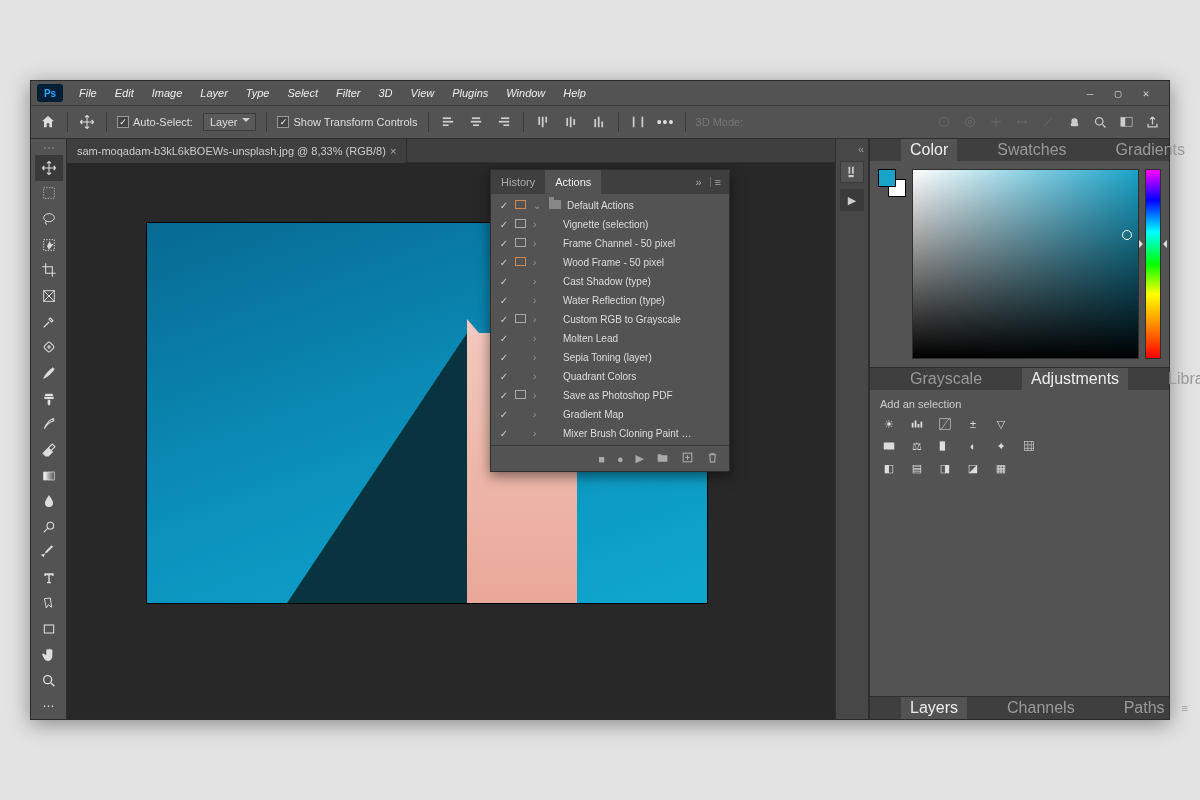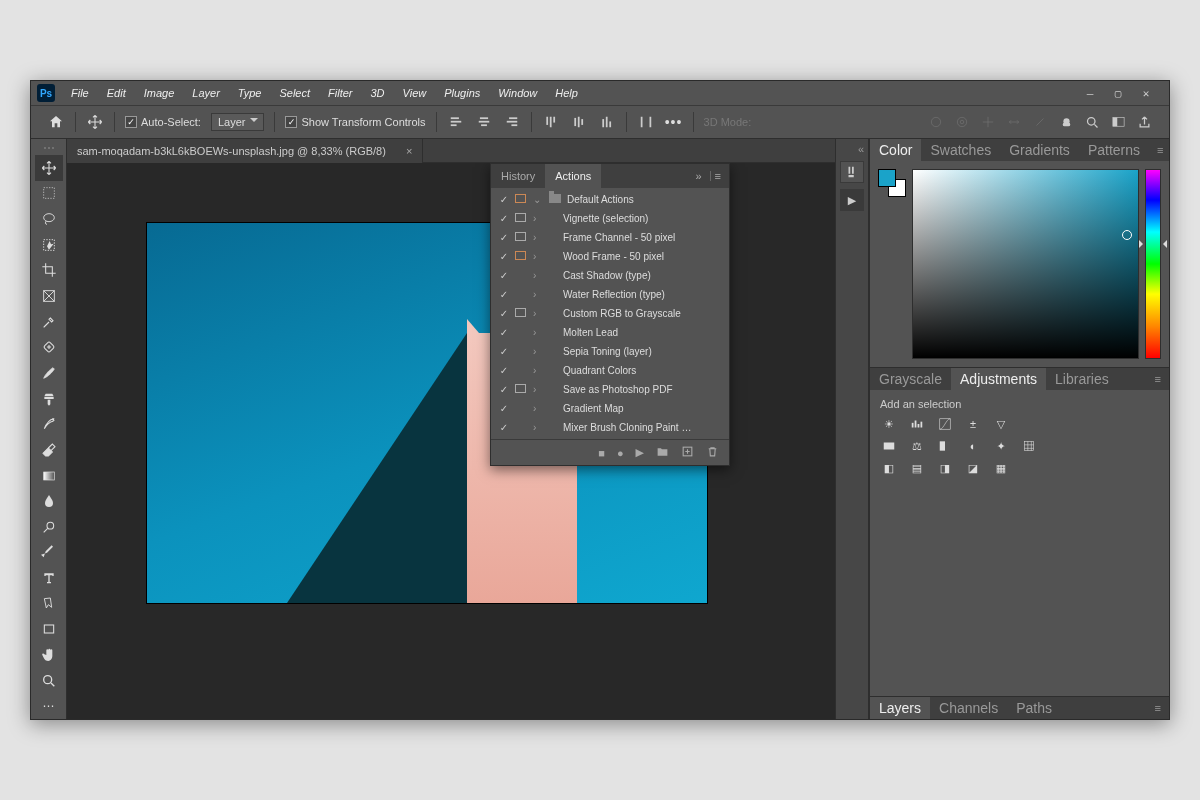--- a/index.html
+++ b/index.html
@@ -4,41 +4,41 @@
 <style>
   * { box-sizing: border-box; margin: 0; padding: 0; font-family: "Segoe UI", Tahoma, sans-serif; }
   body { background: #e3e3e3; width: 1200px; height: 800px; overflow: hidden; }
   .app-window {
     position: absolute; left: 30px; top: 80px; width: 1140px; height: 640px;
     background: #535353; border: 1px solid #2a2a2a; box-shadow: 0 4px 20px rgba(0,0,0,0.4);
     display: flex; flex-direction: column; color: #ddd; font-size: 11px;
   }
   
   .menubar { height: 24px; background: #535353; display: flex; align-items: center; padding: 0 6px; gap: 2px; }
-  .ps-logo { width: 18px; height: 18px; background: #001e36; border-radius: 3px; display: flex; align-items: center; justify-content: center; color: #31a8ff; font-weight: bold; font-size: 10px; margin-right: 6px; }
+  .ps-logo { width: 26px; height: 18px; background: #001e36; border-radius: 3px; display: flex; align-items: center; justify-content: center; color: #31a8ff; font-weight: bold; font-size: 10px; margin-right: 6px; }
   .menu-item { padding: 3px 8px; color: #eee; cursor: default; font-style: italic; }
   .window-controls { margin-left: auto; display: flex; gap: 14px; padding-right: 10px; color: #ccc; }
   .win-ctrl { width: 14px; text-align: center; font-family: monospace; cursor: default; }
   
-  .optionsbar { height: 34px; background: #535353; border-top: 1px solid #3a3a3a; border-bottom: 1px solid #2e2e2e; display: flex; align-items: center; padding: 0 16px; gap: 10px; }
+  .optionsbar { height: 34px; background: #535353; border-top: 1px solid #3a3a3a; border-bottom: 1px solid #2e2e2e; display: flex; align-items: center; padding: 0 8px; gap: 10px; }
   .home-icon, .opt-icon { width: 18px; height: 18px; display: flex; align-items: center; justify-content: center; color: #ddd; }
   .opt-sep { width: 1px; height: 20px; background: #3a3a3a; }
   .checkbox { width: 12px; height: 12px; border: 1px solid #999; background: #444; display: inline-flex; align-items: center; justify-content: center; margin-right: 4px; }
   .checkbox.checked::after { content: "✓"; font-size: 9px; color: #fff; }
   .opt-label { display: flex; align-items: center; color: #ddd; }
   .select-box { background: #5a5a5a; border: 1px solid #3a3a3a; padding: 2px 18px 2px 6px; position: relative; color: #ddd; }
   .select-box::after { content: ""; position: absolute; right: 5px; top: 50%; transform: translateY(-50%); border: 4px solid transparent; border-top-color: #ccc; }
   .opt-right { margin-left: auto; display: flex; gap: 8px; align-items: center; }
   .dim-icon { color: #777; }
   
   .body-row { flex: 1; display: flex; min-height: 0; }
   
   .toolbox { width: 36px; background: #535353; border-right: 1px solid #2e2e2e; display: flex; flex-direction: column; align-items: center; padding-top: 2px; gap: 0; }
   .doc-tabbar { height: 24px; background: #3f3f3f; border-bottom: 1px solid #2e2e2e; display: flex; align-items: center; }
-  .doc-tab { height: 24px; background: #3f3f3f; display: flex; align-items: center; padding: 12px 10px; gap: 20px; border-right: 1px solid #2e2e2e; color: #ccc; }
+  .doc-tab { height: 24px; background: #3f3f3f; display: flex; align-items: center; padding: 12px 10px; gap: 4px; border-right: 1px solid #2e2e2e; color: #ccc; }
   .doc-tab .close { color: #aaa; }
   .tool-btn { width: 28px; height: 26px; display: flex; align-items: center; justify-content: center; color: #ddd; position: relative; }
   .tool-btn.active { background: #3a3a3a; }
   .tool-btn svg { width: 16px; height: 16px; }
   
   .center-col { flex: 1; display: flex; flex-direction: column; background: #282828; min-width: 0; position: relative; }
   .canvas-wrap { flex: 1; position: relative; overflow: hidden; }
   .canvas-img {
     position: absolute; left: 80px; top: 60px; width: 560px; height: 380px;
     background: linear-gradient(160deg, #076a93 0%, #0b92bd 55%, #0fa7cf 100%);
@@ -47,21 +47,21 @@
   .building-shadow { position: absolute; left: 140px; top: 110px; width: 0; height: 0;
     border-left: 180px solid transparent; border-bottom: 270px solid #08343f; }
   .building-face { position: absolute; left: 320px; top: 110px; width: 110px; height: 270px;
     background: linear-gradient(180deg, #f3c8be 0%, #e9a799 100%); }
   .building-face::before { content:""; position:absolute; left:0; top:0; width:0; height:0;
     border-right: 12px solid transparent; border-bottom: 14px solid #f3c8be; transform: translateY(-14px); }
   .canvas-statusbar { height: 22px; background: #3f3f3f; border-top: 1px solid #2e2e2e; display: flex; align-items: center; padding: 0 10px; gap: 16px; color: #bbb; font-size: 10px; }
   .canvas-statusbar .chev { color: #888; }
   
   .floating-panel {
-    position: absolute; left: 423px; top: 0px; width: 240px; background: #535353;
+    position: absolute; left: 423px; top: 6px; width: 240px; background: #535353;
     border: 1px solid #2e2e2e; box-shadow: 0 4px 12px rgba(0,0,0,0.5); z-index: 50;
   }
   .panel-tabs { display: flex; align-items: center; background: #3f3f3f; height: 24px; }
   .panel-tab { padding: 0 10px; height: 24px; display: flex; align-items: center; color: #aaa; }
   .panel-tab.active { background: #535353; color: #eee; }
   .panel-tabs .collapse { margin-left: auto; padding: 0 8px; color: #aaa; display:flex; align-items:center; gap:4px; }
   .actions-list { padding: 2px 0; }
   .actions-row { display: flex; align-items: center; height: 19px; padding: 0 6px; gap: 4px; color: #ddd; font-size: 10px; }
   .actions-row .col-check { width: 14px; text-align: center; color: #ccc; }
   .actions-row .col-dialog { width: 14px; height: 12px; }
@@ -75,21 +75,21 @@
   .actions-row.set { font-weight: 500; }
   .actions-row.item .label { padding-left: 14px; }
   .actions-bottom { height: 26px; border-top: 1px solid #3a3a3a; display: flex; align-items: center; justify-content: flex-end; gap: 12px; padding: 0 10px; color: #aaa; }
   .actions-bottom span { cursor: default; }
   
   .mini-dock { width: 34px; background: #474747; border-left: 1px solid #2e2e2e; border-right: 1px solid #2e2e2e; display: flex; flex-direction: column; align-items: center; padding-top: 4px; gap: 6px; }
   .mini-dock .mini-btn { width: 24px; height: 22px; display:flex; align-items:center; justify-content:center; color:#ccc; border:1px solid #3a3a3a; background:#535353; }
   
   .right-col { width: 300px; background: #535353; border-left: 1px solid #2e2e2e; display: flex; flex-direction: column; }
   .rp-tabs { display: flex; align-items: center; background: #3f3f3f; height: 22px; }
-  .rp-tab { padding: 0 9px; height: 22px; display: flex; align-items: center; color: #999; font-size: 14px; }
+  .rp-tab { padding: 0 9px; height: 22px; display: flex; align-items: center; color: #999; font-size: 16px; margin-left: 31px; }
   .rp-tab.active { background: #535353; color: #eee; }
   .rp-menu { margin-left: auto; padding: 0 8px; color: #999; }
   .color-body { padding: 8px; display: flex; gap: 6px; }
   .fgbg { position: relative; width: 28px; height: 28px; }
   .fg-swatch { position:absolute; left:0; top:0; width:18px; height:18px; background:#1aa3c9; border:1px solid #000; z-index:2; }
   .bg-swatch { position:absolute; right:0; bottom:0; width:18px; height:18px; background:#fff; border:1px solid #000; }
   .color-field { flex:1; height: 190px; position: relative;
     background: linear-gradient(to bottom, rgba(0,0,0,0), #000), linear-gradient(to right, #fff, #1aa3c9);
     border: 1px solid #2e2e2e; }
   .color-cursor { position:absolute; right:6px; top:60px; width:10px; height:10px; border:1px solid #fff; border-radius:50%; }

